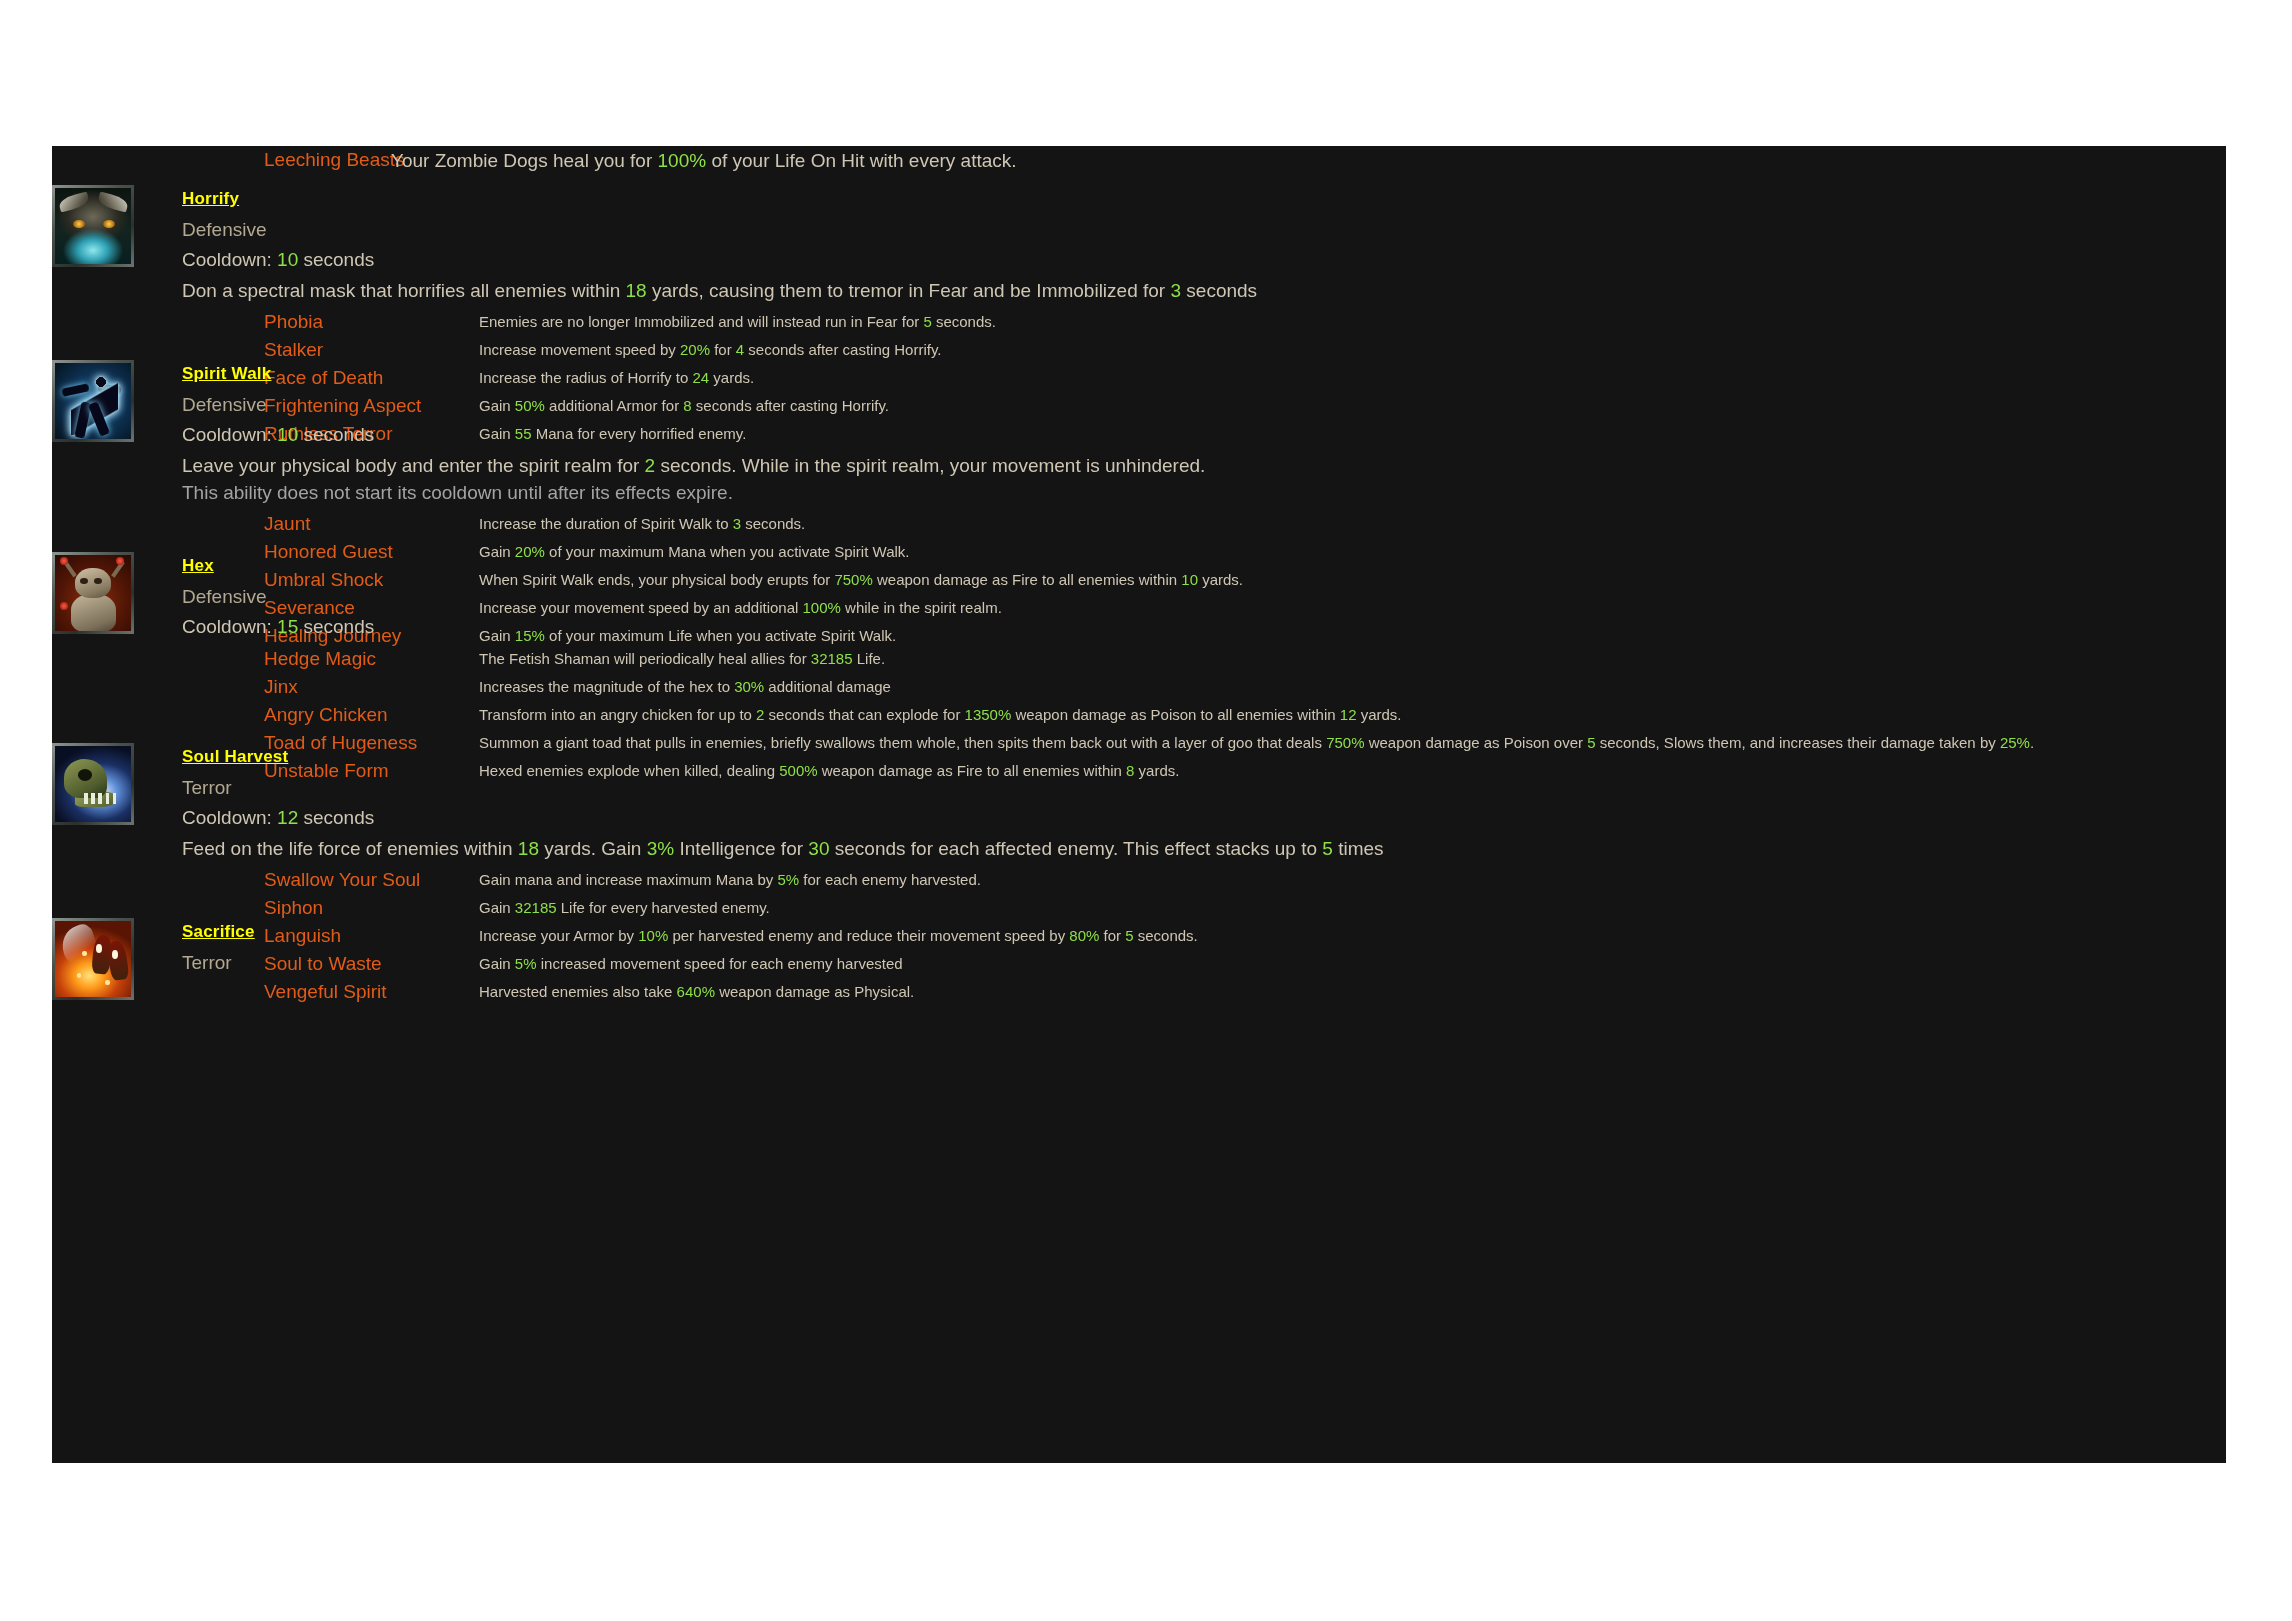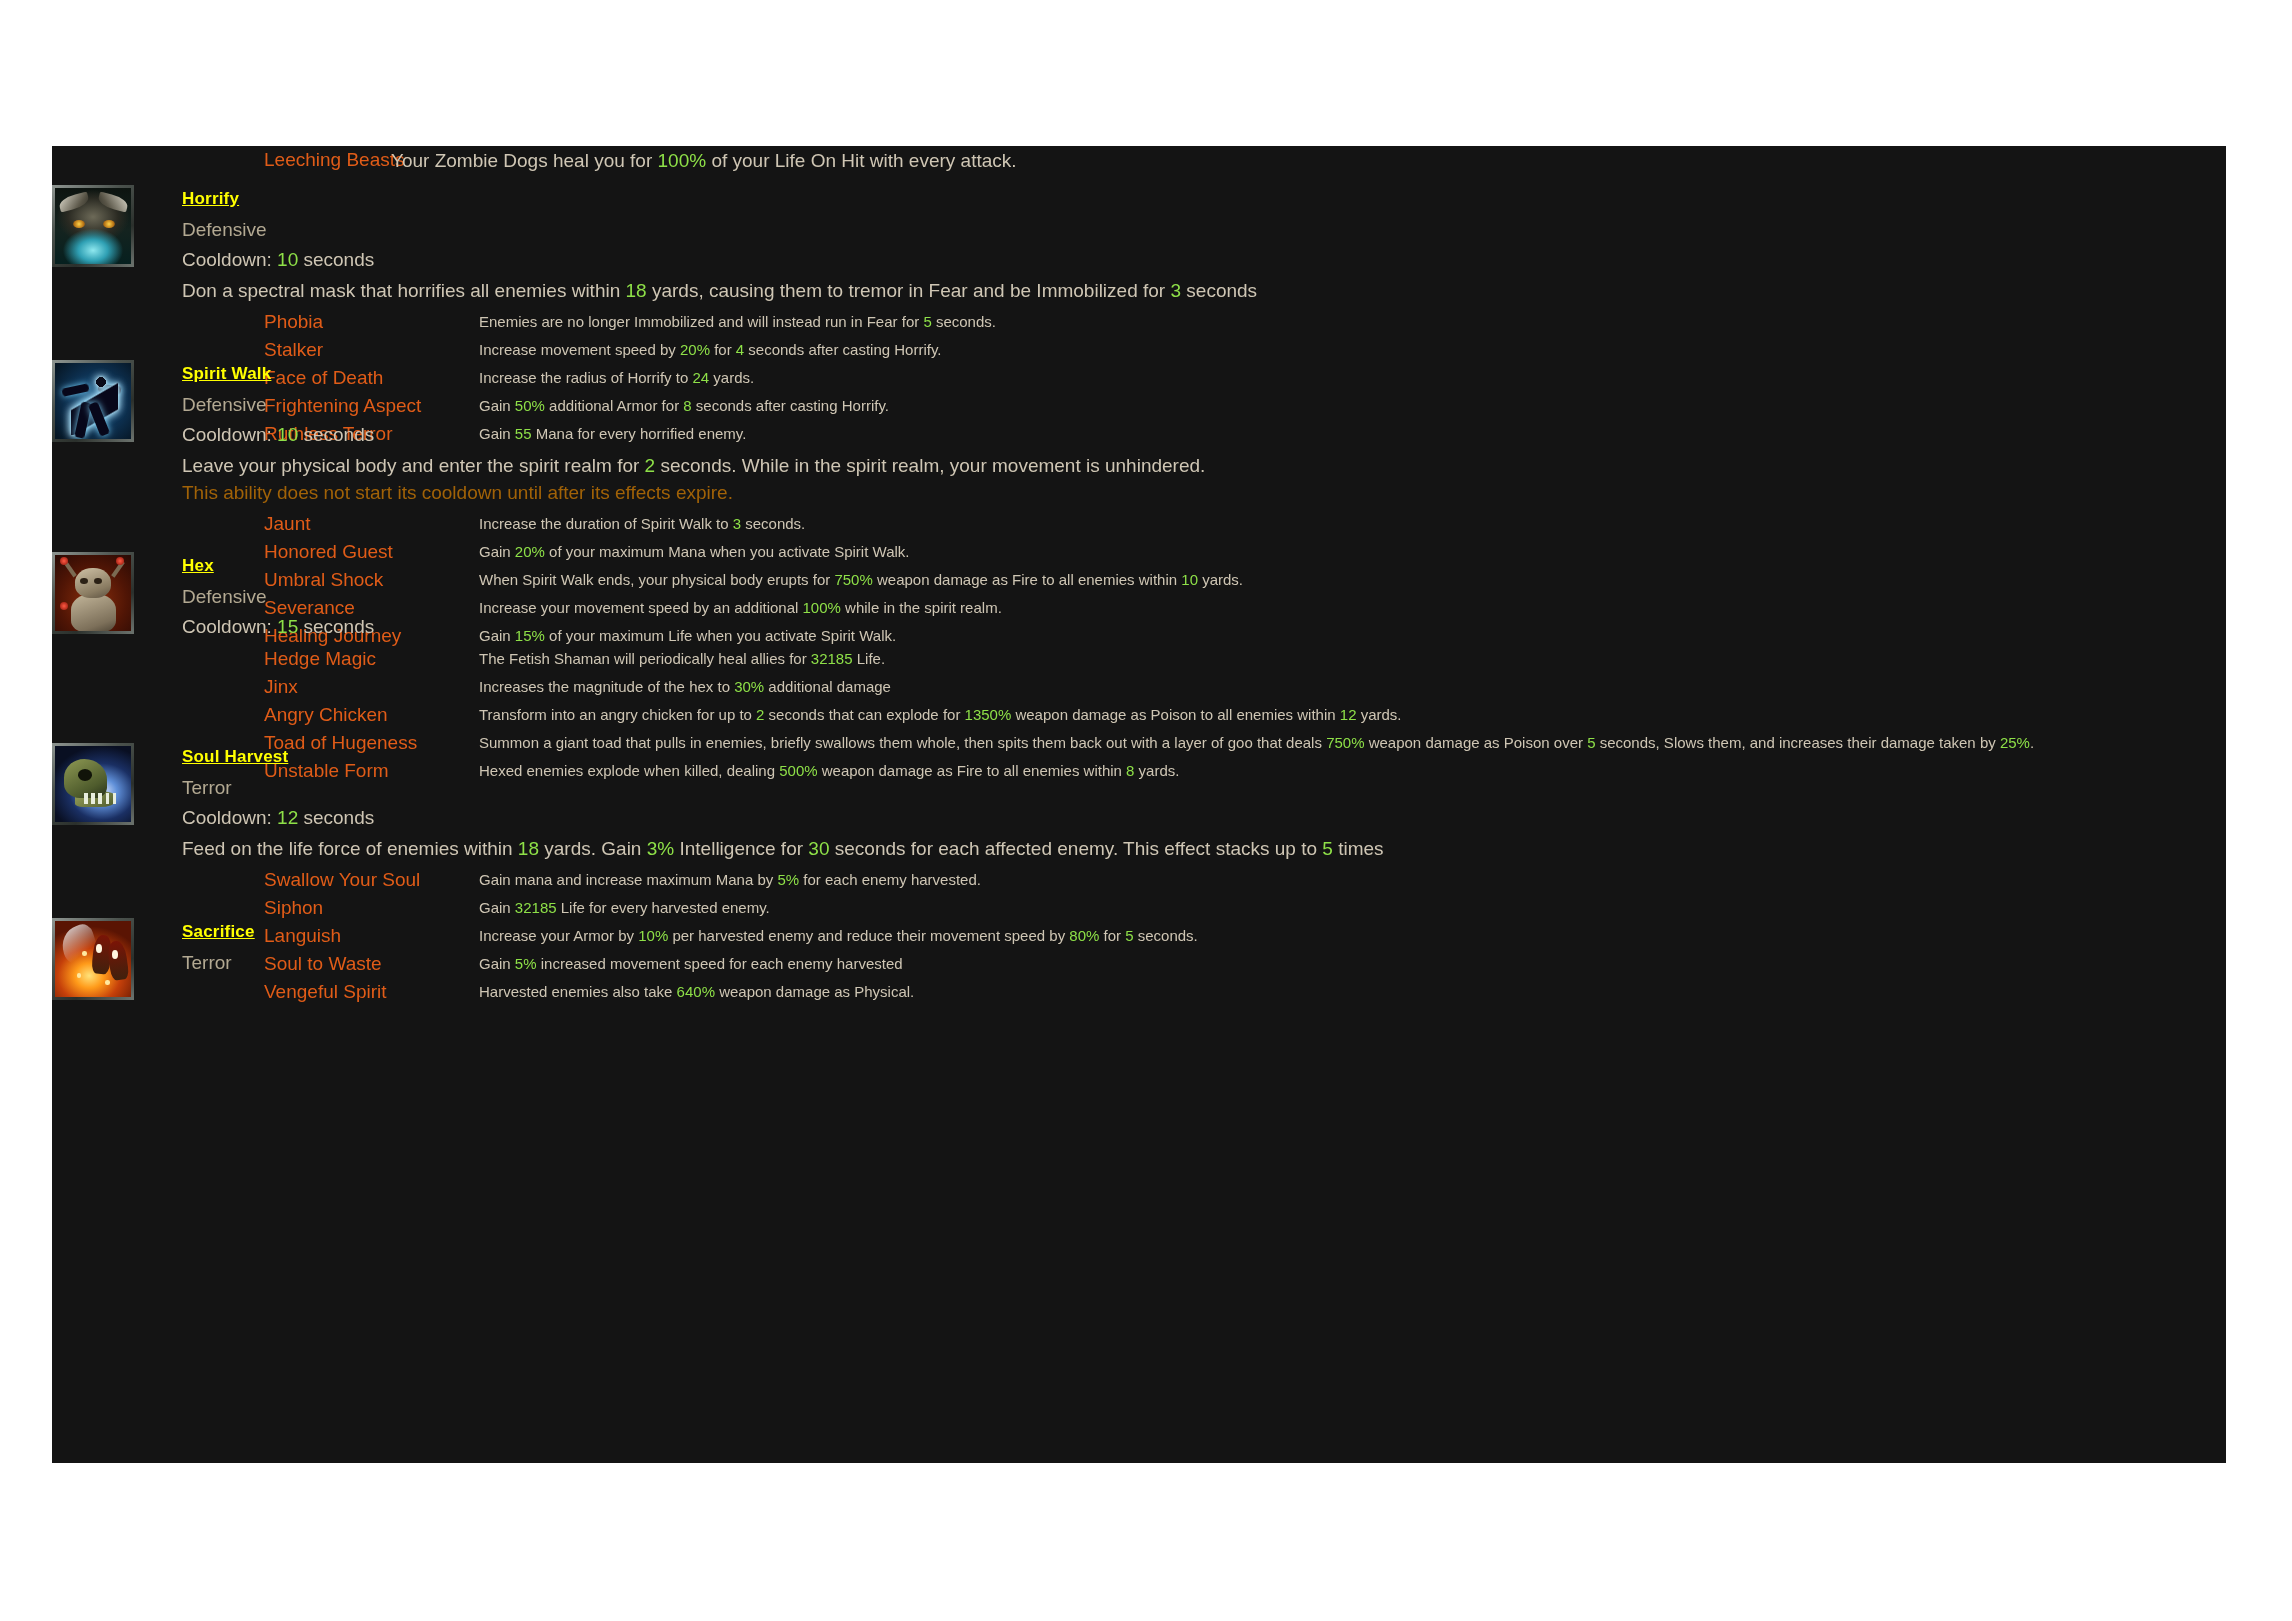--- a/index.html
+++ b/index.html
@@ -91,21 +91,21 @@
     margin-top: 3.6px;
   }
   .desc {
     line-height: 27px;
     margin-top: 3.6px;
     white-space: normal;
   }
   .note {
     font-size: 19px;
     line-height: 27px;
-    color: #a16207;
+    color: #a3a3a3;
     margin-top: 0px;
   }
 
   
   .runes {
     margin-top: 4.5px;
     margin-left: 82px;   
     border-collapse: collapse;
     width: calc(100% - 82px);
   }

